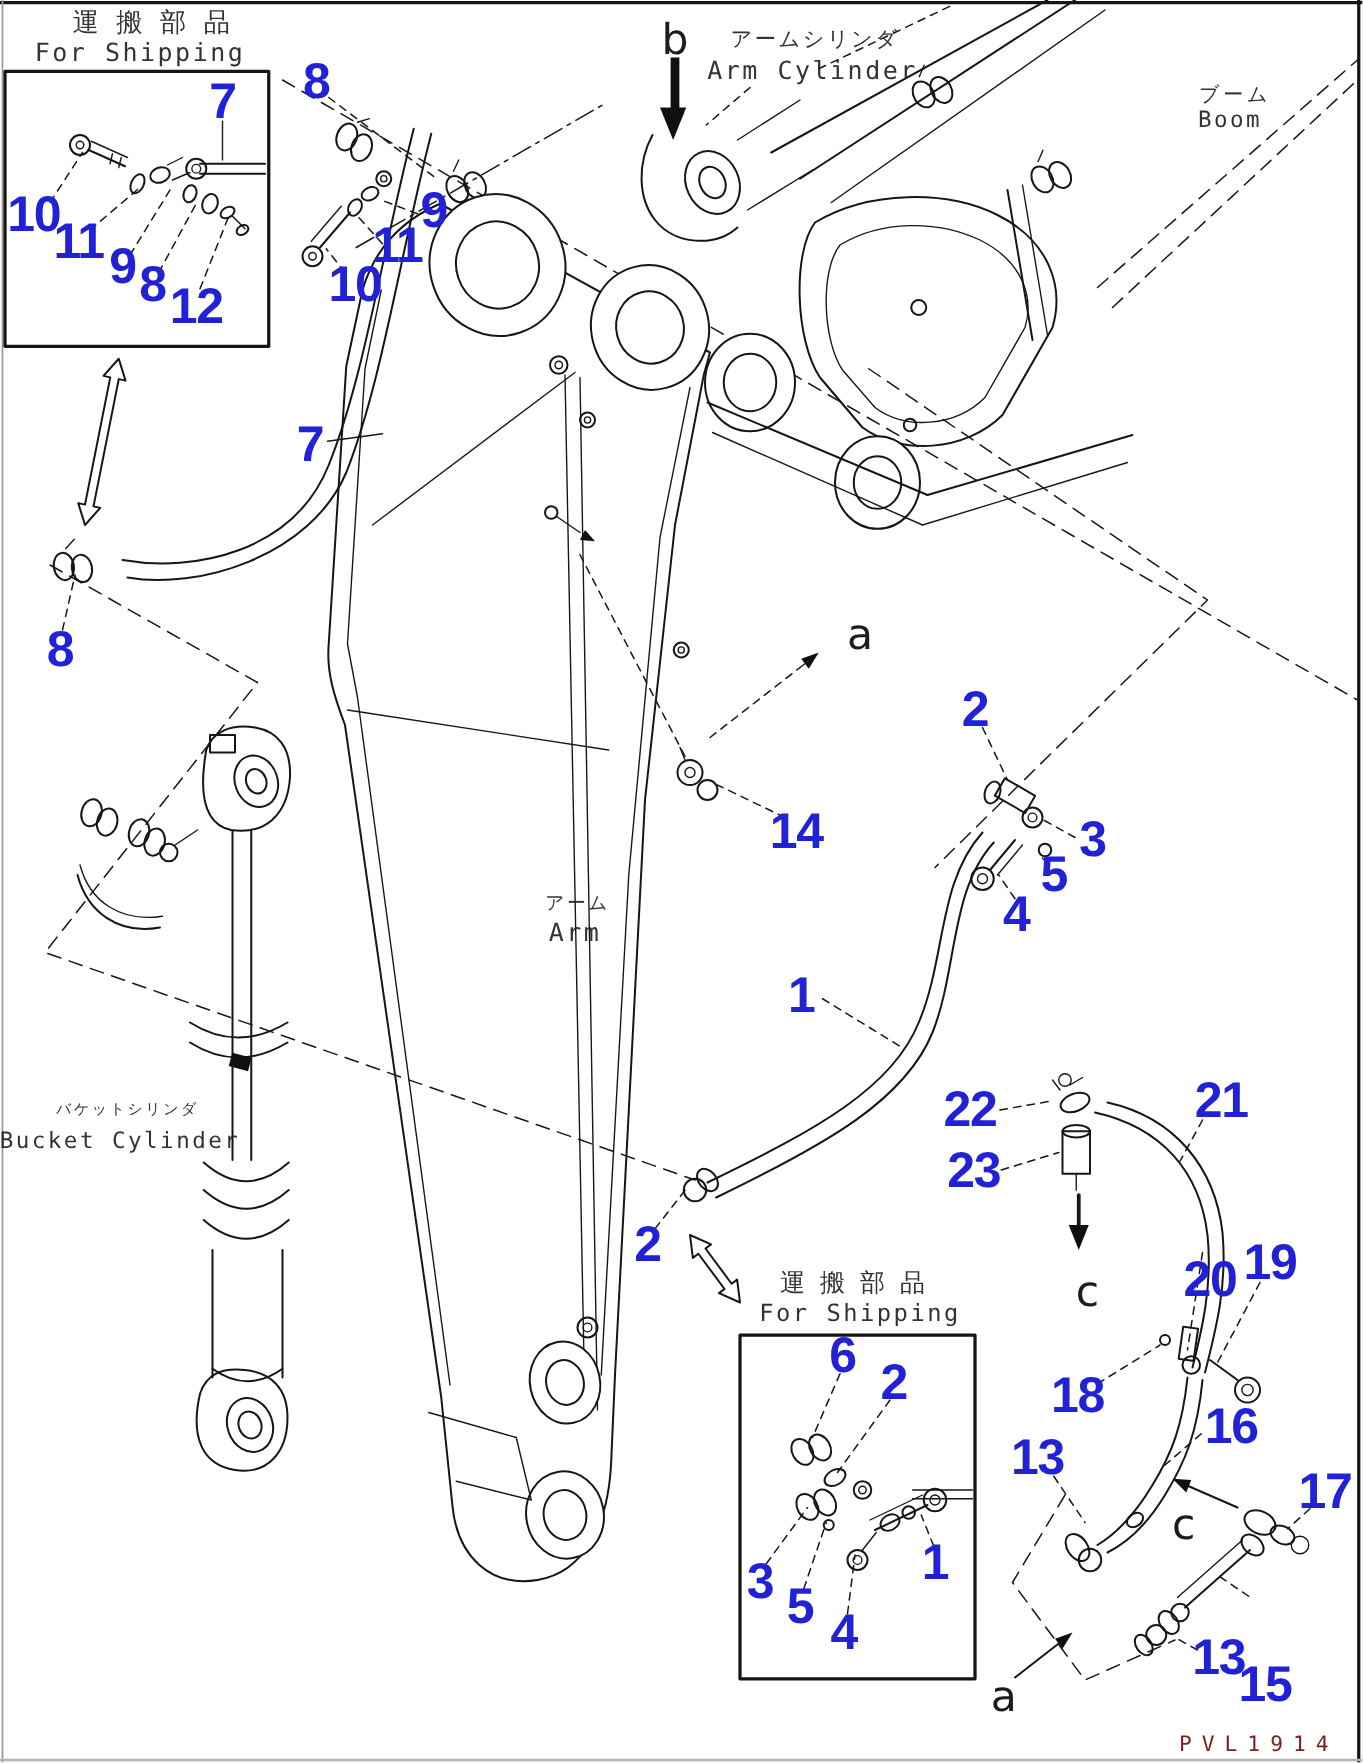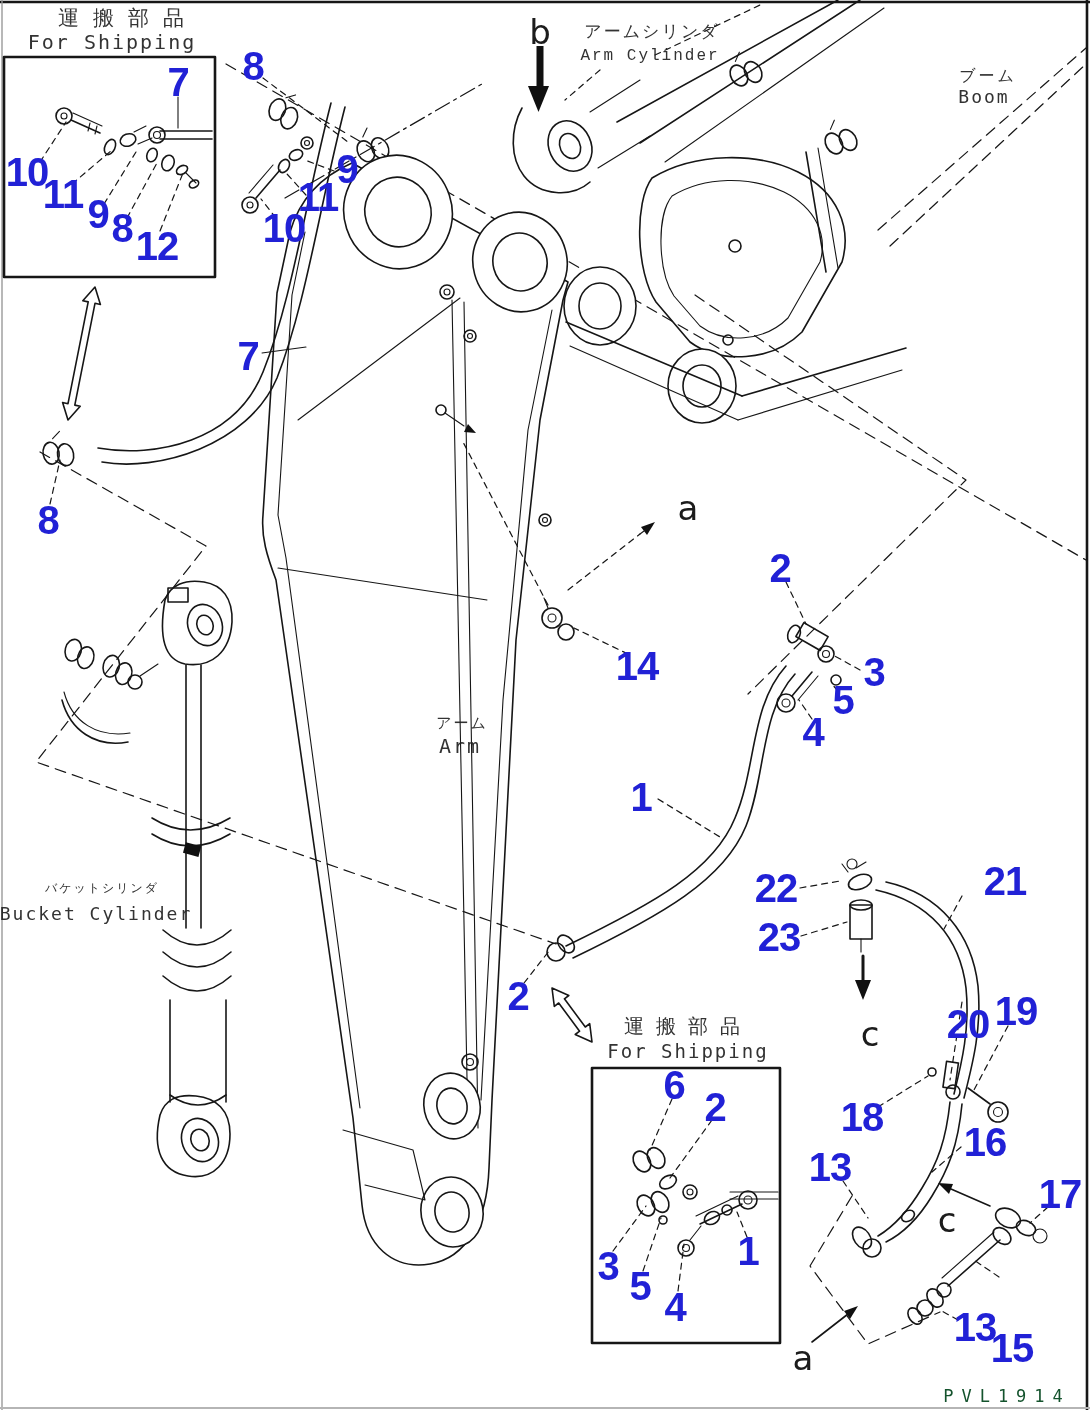--- a/index.html
+++ b/index.html
@@ -15,21 +15,21 @@
   svg.art .dashdot{stroke-width:1.2;stroke-dasharray:16 5 3 5;}
   svg.art .frame{stroke-width:2.6;}
   #text-layer{position:absolute;left:0;top:0;width:100%;height:100%;}
   .callout{position:absolute;transform:translate(-50%,-50%);
            font:bold 40px "Liberation Sans",sans-serif;color:#2121d6;letter-spacing:-1px;}
   .vletter{position:absolute;transform:translate(-50%,-50%);
            font:400 34px "DejaVu Sans",sans-serif;color:#1c1c1c;}
   .lbl{position:absolute;transform:translate(-50%,-50%);white-space:nowrap;
        font-family:"DejaVu Sans Mono",monospace;color:#222222;opacity:.92;}
   .watermark{position:absolute;transform:translate(-50%,-50%);white-space:nowrap;
-       font-family:"DejaVu Sans Mono",monospace;color:#14532d;font-size:17px;letter-spacing:8px;}
+       font-family:"DejaVu Sans Mono",monospace;color:#7f1d1d;font-size:17px;letter-spacing:8px;}
 </style>
 </head>
 <body>
 
 <div class="page">
 
 <svg class="art" width="1090" height="1410" viewBox="0 0 1090 1410">
 
   <g>
     <line x1="0" y1="2" x2="1090" y2="2" class="frame"></line>
@@ -399,38 +399,38 @@
       <span class="callout" style="left: 641px; top: 797px;">1</span>
       <span class="callout" style="left: 518px; top: 996px;">2</span>
       <span class="callout" style="left: 674px; top: 1085px;">6</span>
       <span class="callout" style="left: 715px; top: 1107px;">2</span>
       <span class="callout" style="left: 608px; top: 1266px;">3</span>
       <span class="callout" style="left: 640px; top: 1286px;">5</span>
       <span class="callout" style="left: 675px; top: 1307px;">4</span>
       <span class="callout" style="left: 748px; top: 1251px;">1</span>
       <span class="callout" style="left: 776px; top: 888px;">22</span>
       <span class="callout" style="left: 779px; top: 937px;">23</span>
-      <span class="callout" style="left: 977px; top: 881px; margin-left: 28px;">21</span>
+      <span class="callout" style="left: 977px; top: 881px;">21</span>
       <span class="callout" style="left: 968px; top: 987px; margin-top: 37px;">20</span>
       <span class="callout" style="left: 1016px; top: 1011px;">19</span>
       <span class="callout" style="left: 862px; top: 1117px;">18</span>
       <span class="callout" style="left: 985px; top: 1142px;">16</span>
       <span class="callout" style="left: 830px; top: 1167px;">13</span>
       <span class="callout" style="left: 1060px; top: 1194px;">17</span>
       <span class="callout" style="left: 1012px; top: 1309px; margin-top: 39px;">15</span>
       <span class="callout" style="left: 975px; top: 1327px;">13</span>
       <span class="vletter" style="left: 540px; top: 32px;">b</span>
       <span class="vletter" style="left: 688px; top: 508px;">a</span>
       <span class="vletter" style="left: 870px; top: 1034px;">c</span>
       <span class="vletter" style="left: 947px; top: 1220px;">c</span>
       <span class="vletter" style="left: 803px; top: 1358px;">a</span>
       <span class="lbl" style="left: 128px; top: 18px; font-size: 21px; letter-spacing: 14px;">運搬部品</span>
       <span class="lbl" style="left: 112px; top: 42px; font-size: 20px; letter-spacing: 2px;">For Shipping</span>
       <span class="lbl" style="left: 652px; top: 31px; font-size: 17px; letter-spacing: 2px;">アームシリンダ</span>
-      <span class="lbl" style="left: 650px; top: 56px; font-size: 16px; letter-spacing: 2px; font-family: Liberation Mono, monospace;">Arm Cylinder</span>
+      <span class="lbl" style="left: 650px; top: 56px; font-size: 20px; letter-spacing: 2px;">Arm Cylinder</span>
       <span class="lbl" style="left: 988px; top: 76px; font-size: 16px; letter-spacing: 3px;">ブーム</span>
       <span class="lbl" style="left: 984px; top: 96px; font-size: 18px; letter-spacing: 2px;">Boom</span>
       <span class="lbl" style="left: 462px; top: 723px; font-size: 15px; letter-spacing: 2px;">アーム</span>
       <span class="lbl" style="left: 460px; top: 746px; font-size: 20px; letter-spacing: 2px;">Arm</span>
       <span class="lbl" style="left: 102px; top: 888px; font-size: 12px; letter-spacing: 2px;">バケットシリンダ</span>
       <span class="lbl" style="left: 96px; top: 913px; font-size: 18px; letter-spacing: 2px;">Bucket Cylinder</span>
       <span class="lbl" style="left: 688px; top: 1026px; font-size: 20px; letter-spacing: 12px;">運搬部品</span>
       <span class="lbl" style="left: 688px; top: 1051px; font-size: 19px; letter-spacing: 2px;">For Shipping</span>
       <span class="watermark" style="left: 1007px; top: 1396px;">PVL1914</span>
     </div>

